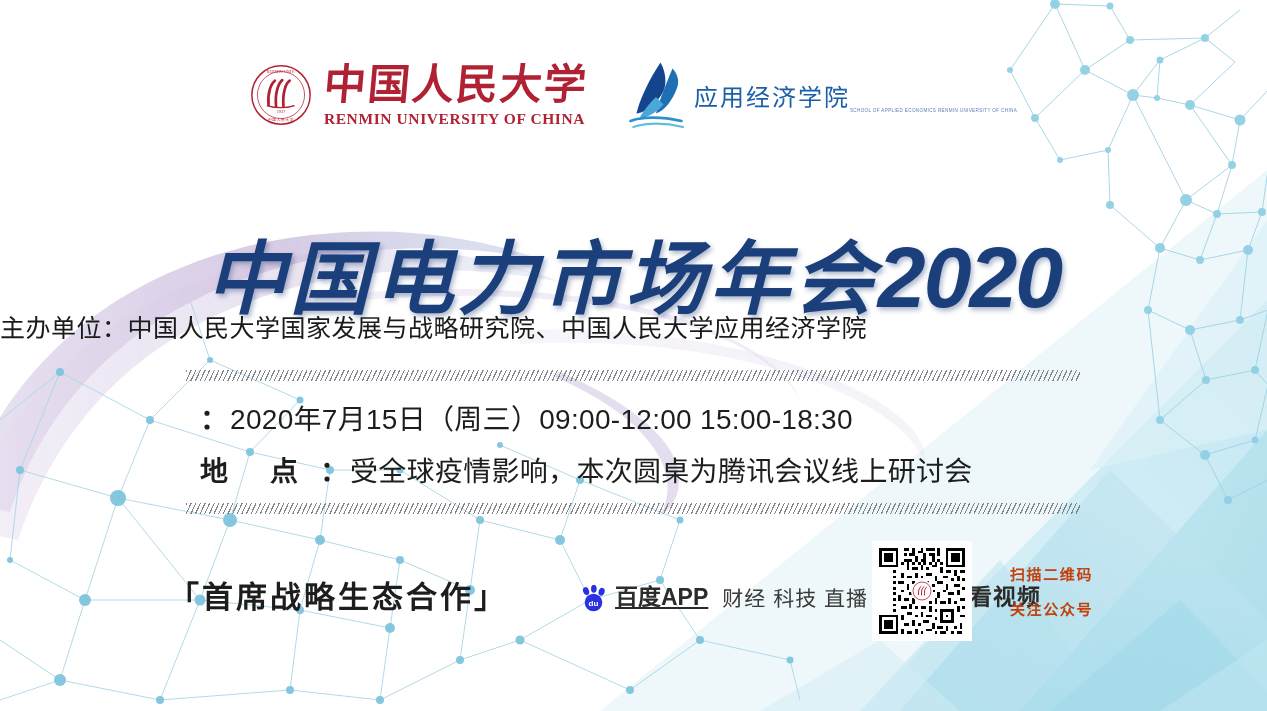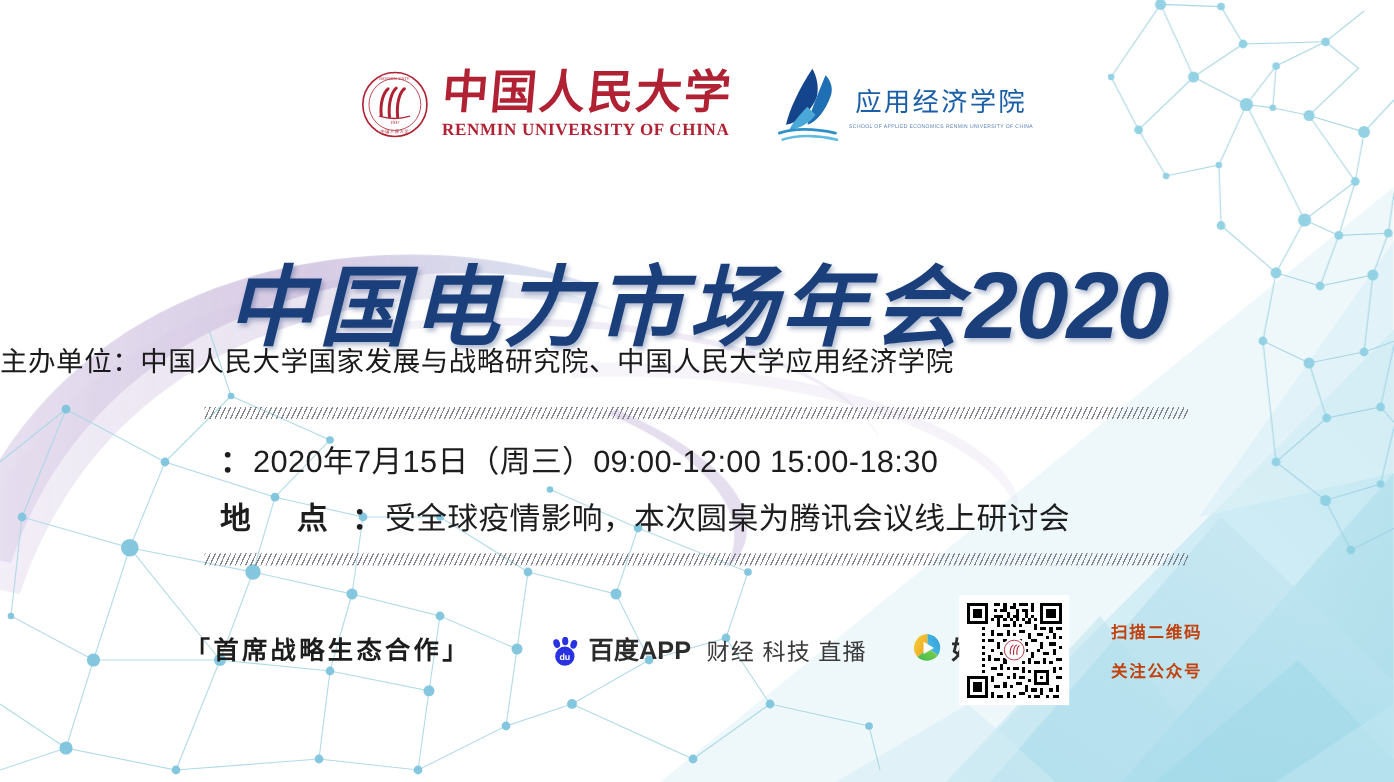--- a/index.html
+++ b/index.html
@@ -35,21 +35,21 @@
     white-space:nowrap;
     transform:skewX(-5deg);
   }
   .ruc-en{
     font-family:"Liberation Serif","DejaVu Serif",serif;
     font-size:15.5px;font-weight:bold;color:#b02233;letter-spacing:.6px;
     margin-top:5px;white-space:nowrap;
   }
   .sae-logo{display:flex;align-items:center;gap:8px;}
   .sail{width:60px;height:74px;flex:0 0 60px;}
-  .sae-text{display:flex;flex-direction:column;align-items:center;}
+  .sae-text{display:flex;align-items:flex-end;}
   .sae-cn{
     font-size:24px;color:#1b5fa8;letter-spacing:2px;white-space:nowrap;
     font-weight:500;
   }
   .sae-en{
     font-size:4.6px;color:#5a7fb5;letter-spacing:.35px;margin-top:4px;
     white-space:nowrap;transform:scale(1,1.05);transform-origin:left center;
   }
 
   
@@ -104,28 +104,29 @@
   }
   .info-colon{font-weight:bold;margin-right:2px;}
   .info-value{font-weight:400;letter-spacing:.3px;}
 
   
   .partners{
     position:absolute;left:168px;top:572px;
     display:flex;align-items:center;
   }
   .chief-tag{
-    font-size:23px;font-weight:bold;color:#1d1d1d;letter-spacing:3px;
+    font-size:31px;font-weight:bold;color:#1d1d1d;letter-spacing:3px;
     white-space:nowrap;
   }
   .baidu-block{display:flex;align-items:flex-end;gap:8px;margin-left:72px;}
   .baidu-paw{width:27px;height:27px;flex:0 0 27px;}
   .baidu-name{
     font-size:23px;font-weight:bold;color:#2b2b2b;letter-spacing:0px;
     white-space:nowrap;
+    text-decoration:underline;
   }
   .baidu-cats{
     font-size:21px;color:#3a3a3a;letter-spacing:1px;white-space:nowrap;
     margin-left:6px;
   }
   .haokan-block{display:flex;align-items:center;gap:7px;margin-left:40px;}
   .haokan-icon{width:30px;height:30px;flex:0 0 30px;}
   .haokan-name{
     font-size:23px;font-weight:bold;color:#2b2b2b;letter-spacing:1px;
     white-space:nowrap;

